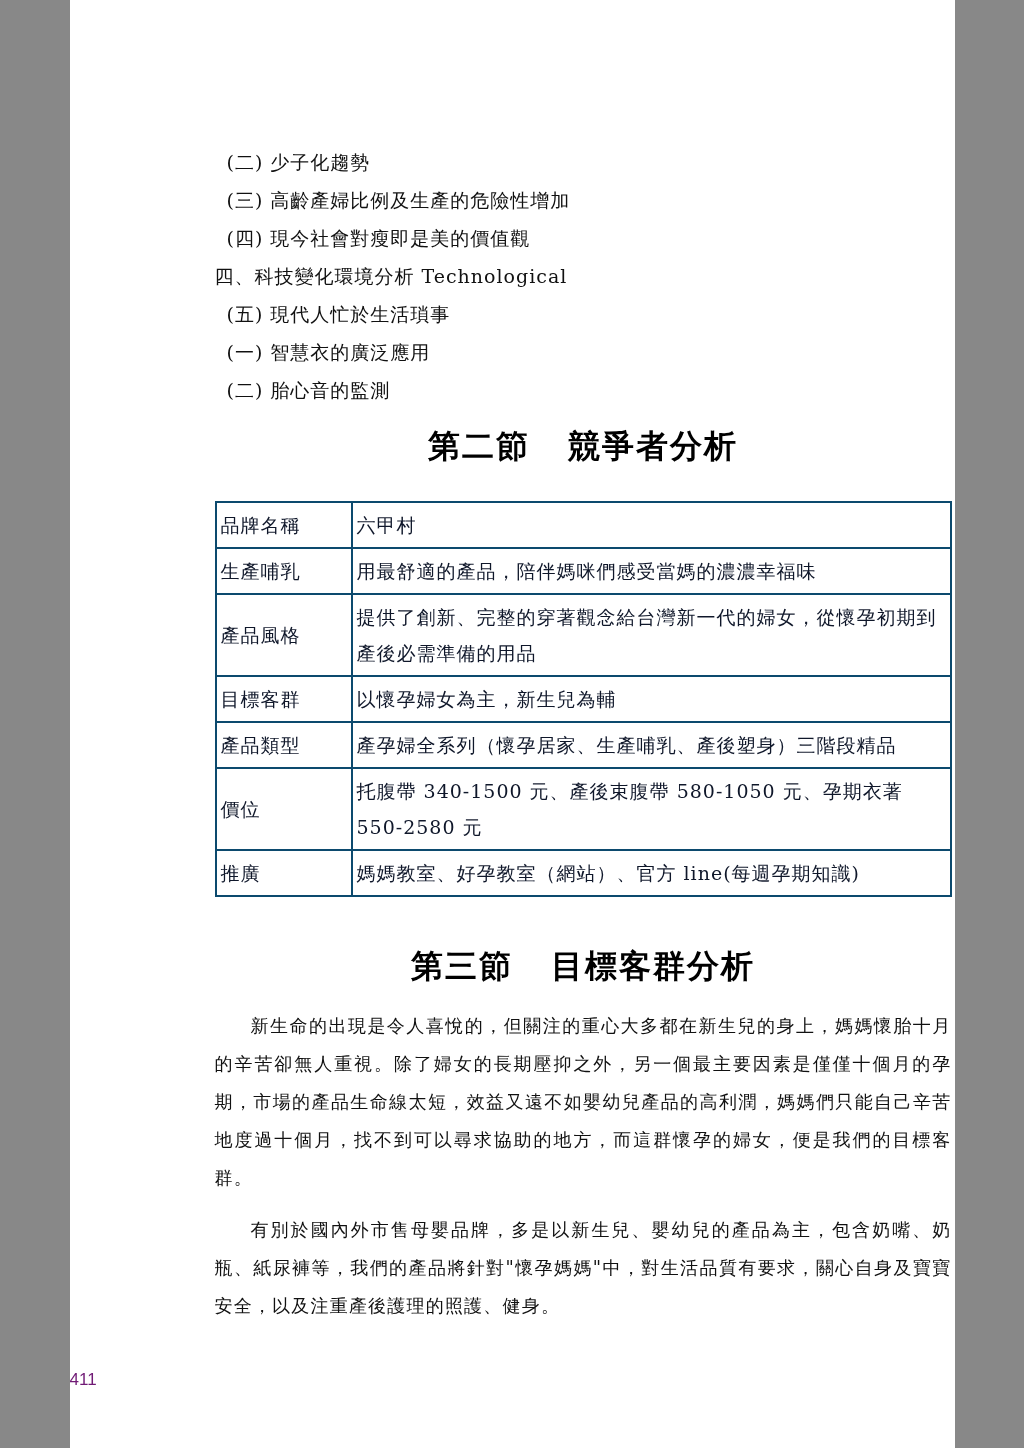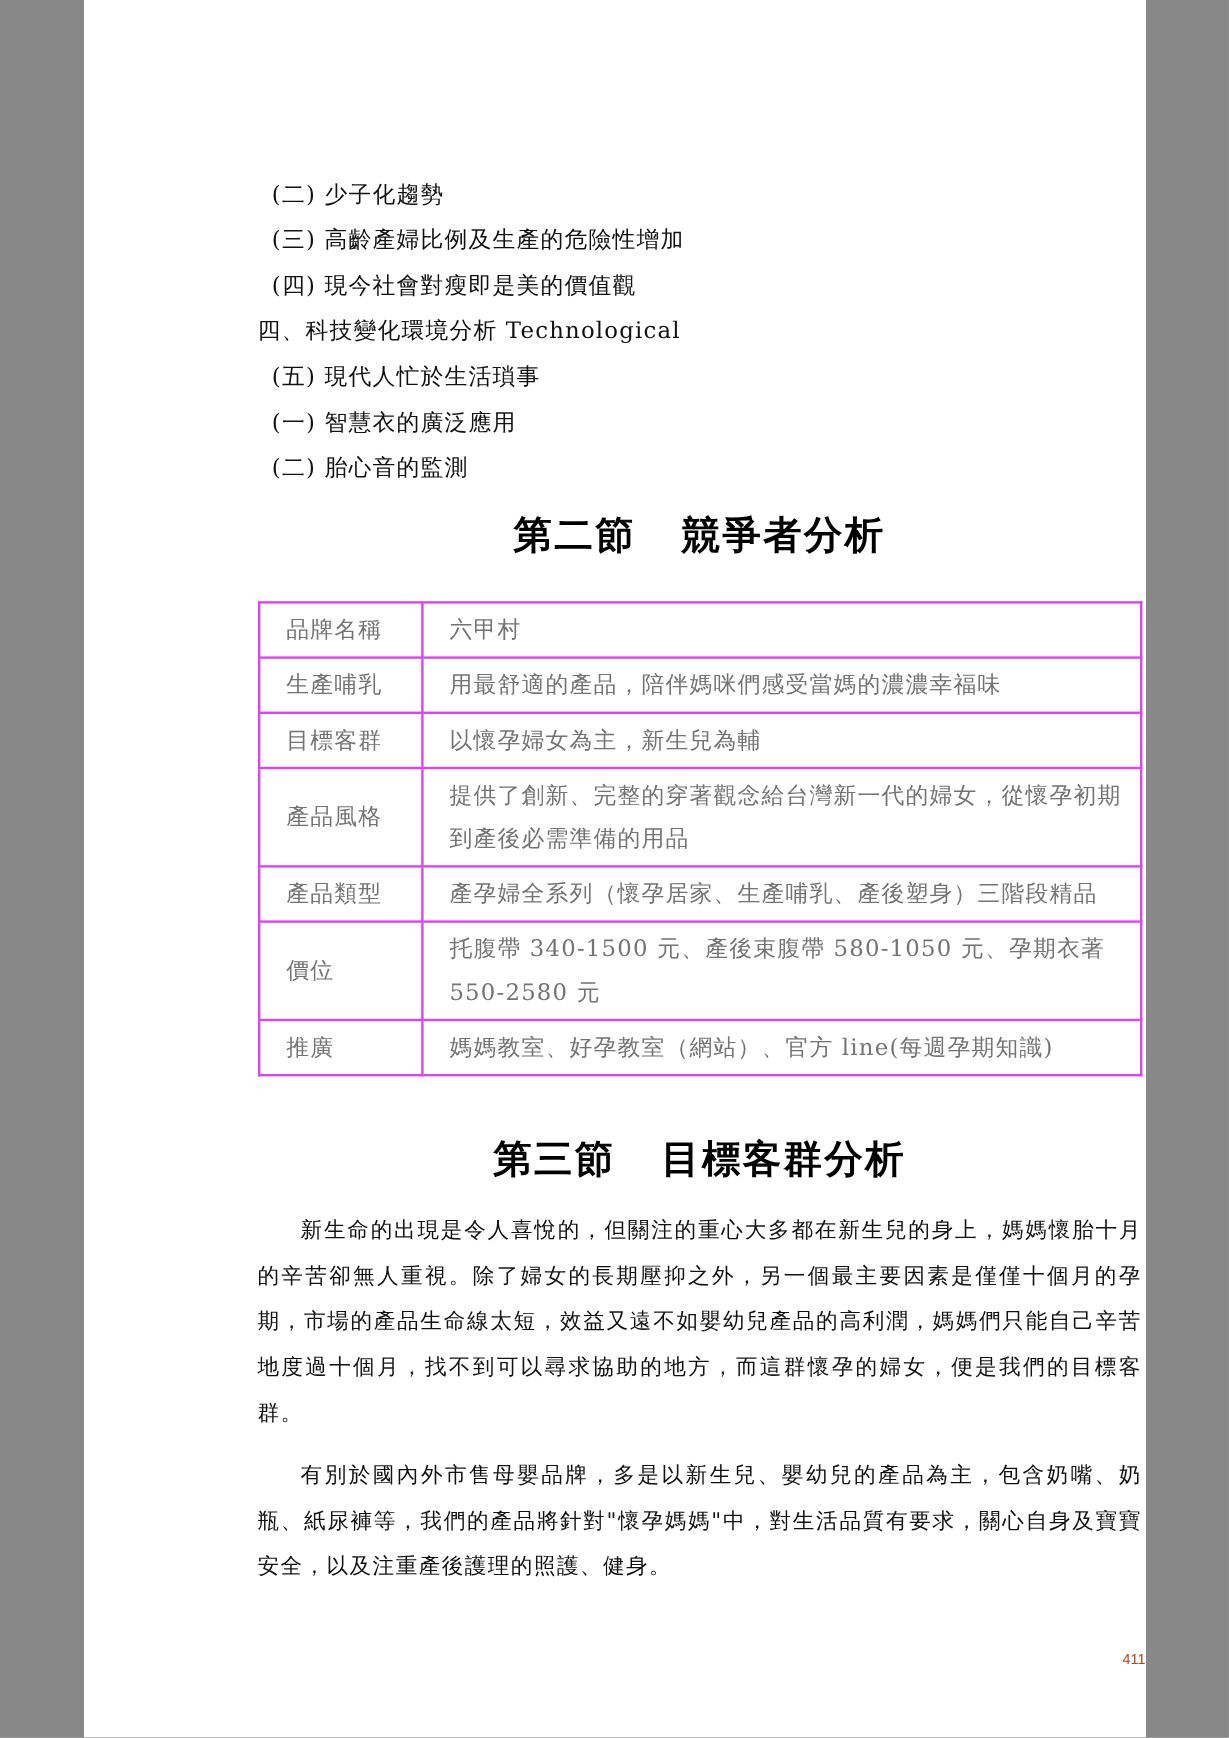--- a/index.html
+++ b/index.html
@@ -42,25 +42,25 @@
   .title-3 { margin-top: 48px; }
   
   .brand-table {
     width: 100%;
     border-collapse: collapse;
     margin-top: 32px;
     font-size: 19px;
     letter-spacing: 1px;
   }
   .brand-table td {
-    border: 2px solid #d946ef;
-    padding: 4px 10px 4px 22px;
+    border: 2px solid #0c4a6e;
+    padding: 4px 10px 4px 4px;
     line-height: 36px;
     vertical-align: middle;
-    color: #737373;
+    color: #0f172a;
   }
   .brand-table td.rlabel {
     width: 136px;
     white-space: nowrap;
   }
   
   .para {
     margin-top: 14px;
     font-size: 18px;
     line-height: 38px;
@@ -69,24 +69,24 @@
     text-indent: 2em;
     color: #111;
   }
   .para.first { margin-top: 18px; }
   
   .page-number {
     position: absolute;
     bottom: 58px;
     left: 0;
     width: 100%;
-    text-align: right;
+    text-align: left;
     font-family: "Liberation Sans", "DejaVu Sans", sans-serif;
-    font-size: 12px;
-    color: #c2410c;
+    font-size: 17px;
+    color: #701a75;
   }
 </style>
 </head>
 <body>
 
 <div class="page">
   <div class="content">
 
     <div class="outline">
       <div class="outline-item lvl2">(二) 少子化趨勢</div>
@@ -106,26 +106,26 @@
       <tbody>
         <tr>
           <td class="rlabel">品牌名稱</td>
           <td>六甲村</td>
         </tr>
         <tr>
           <td class="rlabel">生產哺乳</td>
           <td>用最舒適的產品，陪伴媽咪們感受當媽的濃濃幸福味</td>
         </tr>
         <tr>
+          <td class="rlabel">產品風格</td>
+          <td>提供了創新、完整的穿著觀念給台灣新一代的婦女，從懷孕初期到產後必需準備的用品</td>
+        </tr>
+        <tr>
           <td class="rlabel">目標客群</td>
           <td>以懷孕婦女為主，新生兒為輔</td>
-        </tr>
-        <tr>
-          <td class="rlabel">產品風格</td>
-          <td>提供了創新、完整的穿著觀念給台灣新一代的婦女，從懷孕初期到產後必需準備的用品</td>
         </tr>
         <tr>
           <td class="rlabel">產品類型</td>
           <td>產孕婦全系列（懷孕居家、生產哺乳、產後塑身）三階段精品</td>
         </tr>
         <tr>
           <td class="rlabel">價位</td>
           <td>托腹帶 340-1500 元、產後束腹帶 580-1050 元、孕期衣著 550-2580 元</td>
         </tr>
         <tr>

